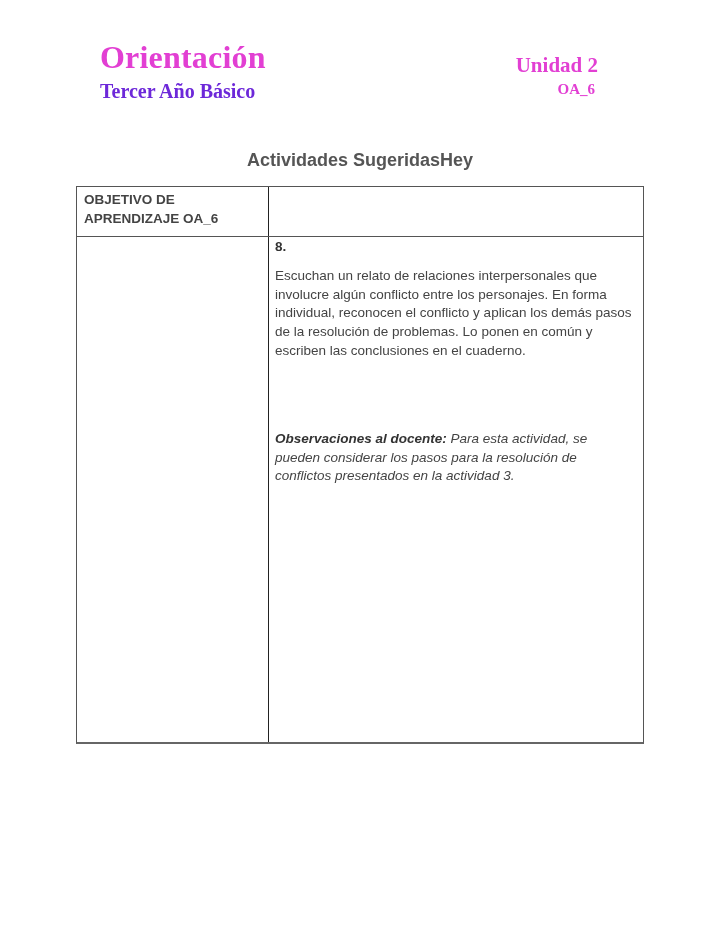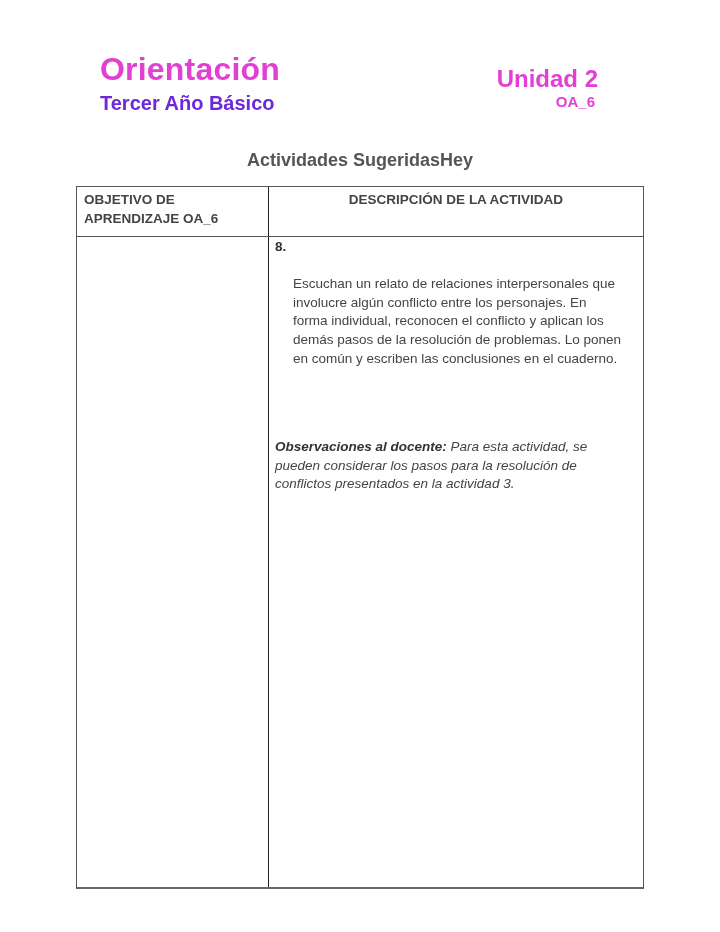--- a/index.html
+++ b/index.html
@@ -11,23 +11,24 @@
       width: 720px;
       height: 932px;
       position: relative;
       overflow: hidden;
       font-family: "Liberation Sans", "DejaVu Sans", sans-serif;
       color: #222222;
     }
     .page-header {
       position: absolute;
       left: 0;
-      top: 12px;
+      top: 0;
       width: 708px;
       height: 120px;
+      font-family: Liberation Serif, serif;
     }
     .subject-title {
       position: absolute;
       left: 100px;
       top: 41px;
       font-size: 32px;
       font-weight: bold;
       color: #e23fd3;
       letter-spacing: 0.2px;
       line-height: 1;
@@ -38,21 +39,21 @@
       top: 81px;
       font-size: 20px;
       font-weight: bold;
       color: #6d28d9;
       line-height: 1;
     }
     .unit-label {
       position: absolute;
       right: 110px;
       top: 55px;
-      font-size: 24px;
+      font-size: 21px;
       font-weight: bold;
       color: #e23fd3;
       line-height: 1;
     }
     .oa-label {
       position: absolute;
       right: 113px;
       top: 82px;
       font-size: 15px;
       font-weight: bold;
@@ -69,21 +70,21 @@
       font-weight: bold;
       color: #555555;
       line-height: 1;
       box-sizing: border-box;
     }
     .activity-table {
       position: absolute;
       left: 76px;
       top: 186px;
       width: 568px;
-      height: 703px;
+      height: 558px;
       border: 1px solid #555555;
       border-bottom: 2px solid #666666;
       box-sizing: border-box;
     }
     .table-header-row {
       position: absolute;
       left: 0;
       top: 0;
       width: 100%;
       height: 50px;
@@ -137,21 +138,21 @@
       font-size: 13.5px;
       color: #444444;
       line-height: 18.8px;
     }
     .activity-number {
       font-weight: bold;
       color: #333333;
       margin: 0 0 10px 0;
     }
     .activity-text {
-      margin: 18px;
+      margin: 0;
     }
     .teacher-note {
       margin: 69px 8px 0 0;
       font-style: italic;
     }
     .teacher-note .note-label {
       font-weight: bold;
       color: #333333;
     }
   </style>
@@ -165,21 +166,20 @@
   <div class="oa-label">OA_6</div>
 </div>
 
 <div class="section-title">Actividades SugeridasHey</div>
 
 <div class="activity-table">
   <div class="col-divider"></div>
 
   <div class="table-header-row">
     <div class="header-cell-objective">OBJETIVO DE APRENDIZAJE OA_6</div>
-    <div class="header-cell-description">DESCRIPCIÓN DE LA ACTIVIDAD</div>
   </div>
 
 
   <div class="description-cell">
     <p class="activity-number">8.</p>
     <p class="activity-text">Escuchan un relato de relaciones interpersonales que involucre algún conflicto entre los personajes. En forma individual, reconocen el conflicto y aplican los demás pasos de la resolución de problemas. Lo ponen en común y escriben las conclusiones en el cuaderno.</p>
     <p class="teacher-note"><span class="note-label">Observaciones al docente:</span><span> Para esta actividad, se pueden considerar los pasos para la resolución de conflictos presentados en la actividad 3.</span></p>
   </div>
 </div>
 

